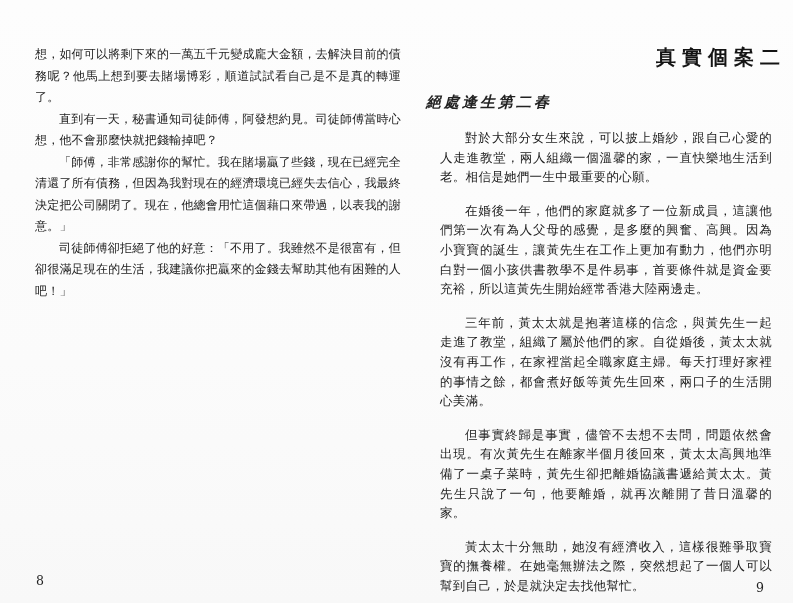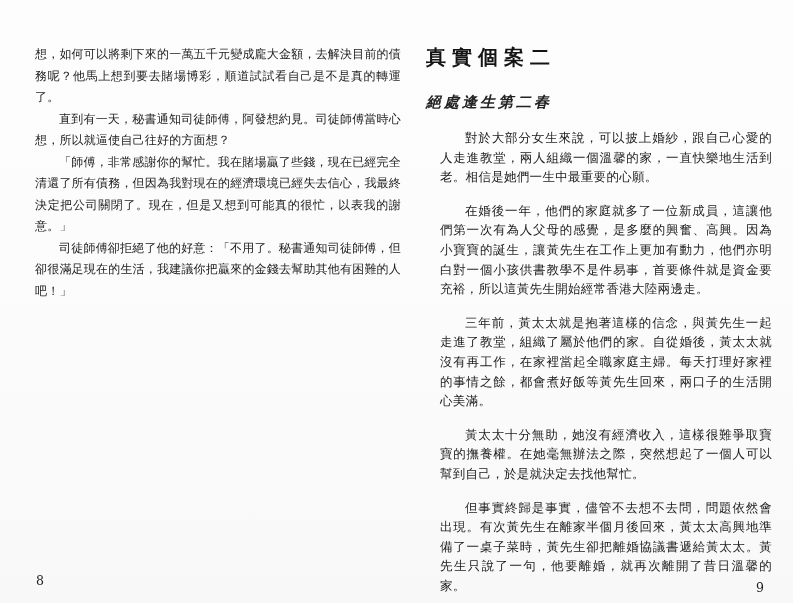--- a/index.html
+++ b/index.html
@@ -32,20 +32,21 @@
     position: absolute;
     left: 426px; top: 44px;
     width: 360px;
   }
   .case-title {
     margin: 0 0 22px 0;
     font-size: 20px;
     font-weight: bold;
     letter-spacing: 6px;
     color: #141414;
+    text-align: right;
   }
   .case-subtitle {
     margin: 0 0 16px 0;
     font-size: 15px;
     font-style: italic;
     font-weight: 600;
     letter-spacing: 3px;
     color: #222;
   }
   .page-right p.body-par {
@@ -77,33 +78,33 @@
   .wm-green { color: #18a018; }
   .wm-red { color: #e02818; }
 </style>
 </head>
 <body>
 
 <div class="scan-canvas">
 
   <div class="page-left">
     <p class="continuation">想，如何可以將剩下來的一萬五千元變成龐大金額，去解決目前的債務呢？他馬上想到要去賭場博彩，順道試試看自己是不是真的轉運了。</p>
-    <p>直到有一天，秘書通知司徒師傅，阿發想約見。司徒師傅當時心想，所以就逼使自己往好的方面想？</p>
-    <p>「師傅，非常感謝你的幫忙。我在賭場贏了些錢，現在已經完全清還了所有債務，但因為我對現在的經濟環境已經失去信心，我最終決定把公司關閉了。現在，但是又想到可能真的很忙，以表我的謝意。」</p>
-    <p>司徒師傅卻拒絕了他的好意：「不用了。秘書通知司徒師傅，但卻很滿足現在的生活，我建議你把贏來的金錢去幫助其他有困難的人吧！」</p>
+    <p>直到有一天，秘書通知司徒師傅，阿發想約見。司徒師傅當時心想，他不會那麼快就把錢輸掉吧？</p>
+    <p>「師傅，非常感謝你的幫忙。我在賭場贏了些錢，現在已經完全清還了所有債務，但因為我對現在的經濟環境已經失去信心，我最終決定把公司關閉了。現在，他總會用忙這個藉口來帶過，以表我的謝意。」</p>
+    <p>司徒師傅卻拒絕了他的好意：「不用了。我雖然不是很富有，但卻很滿足現在的生活，我建議你把贏來的金錢去幫助其他有困難的人吧！」</p>
   </div>
 
   <div class="page-right">
     <h1 class="case-title">真實個案二</h1>
     <h2 class="case-subtitle">絕處逢生第二春</h2>
     <p class="body-par">對於大部分女生來說，可以披上婚紗，跟自己心愛的人走進教堂，兩人組織一個溫馨的家，一直快樂地生活到老。相信是她們一生中最重要的心願。</p>
     <p class="body-par">在婚後一年，他們的家庭就多了一位新成員，這讓他們第一次有為人父母的感覺，是多麼的興奮、高興。因為小寶寶的誕生，讓黃先生在工作上更加有動力，他們亦明白對一個小孩供書教學不是件易事，首要條件就是資金要充裕，所以這黃先生開始經常香港大陸兩邊走。</p>
     <p class="body-par">三年前，黃太太就是抱著這樣的信念，與黃先生一起走進了教堂，組織了屬於他們的家。自從婚後，黃太太就沒有再工作，在家裡當起全職家庭主婦。每天打理好家裡的事情之餘，都會煮好飯等黃先生回來，兩口子的生活開心美滿。</p>
+    <p class="body-par">但事實終歸是事實，儘管不去想不去問，問題依然會出現。有次黃先生在離家半個月後回來，黃太太高興地準備了一桌子菜時，黃先生卻把離婚協議書遞給黃太太。黃先生只說了一句，他要離婚，就再次離開了昔日溫馨的家。</p>
     <p class="body-par">黃太太十分無助，她沒有經濟收入，這樣很難爭取寶寶的撫養權。在她毫無辦法之際，突然想起了一個人可以幫到自己，於是就決定去找他幫忙。</p>
-    <p class="body-par">但事實終歸是事實，儘管不去想不去問，問題依然會出現。有次黃先生在離家半個月後回來，黃太太高興地準備了一桌子菜時，黃先生卻把離婚協議書遞給黃太太。黃先生只說了一句，他要離婚，就再次離開了昔日溫馨的家。</p>
     <p class="body-par">當黃太太一來到司徒法正師傅的辦公室時，就痛哭起來。司徒師傅耐心的聽她哭訴，知道了原來是她丈夫有外遇，要求離婚，而且還要</p>
   </div>
 
   <div class="pageno pageno-left">8</div>
   <div class="pageno pageno-right">9</div>
 
   <div class="watermark"><span>古靈異</span> <span>www.</span><span class="wm-green">fczhu</span><span class="wm-red">920</span><span>.com</span></div>
 
 </div>
 

